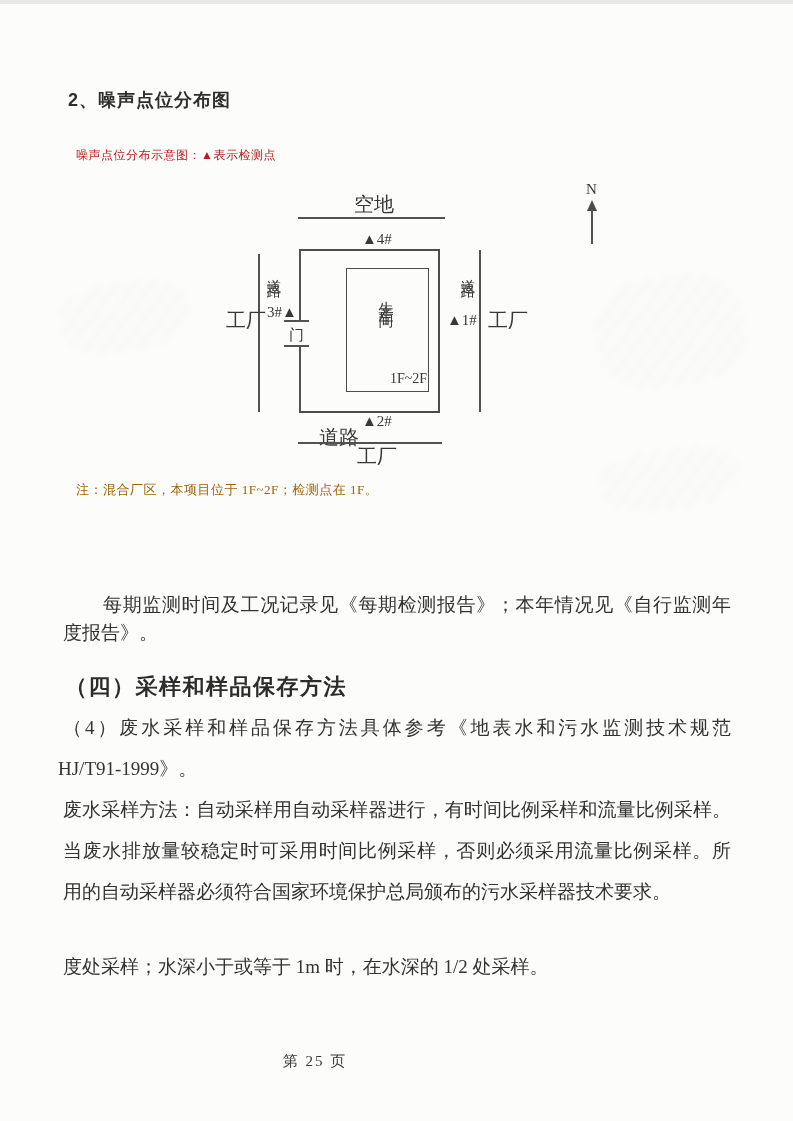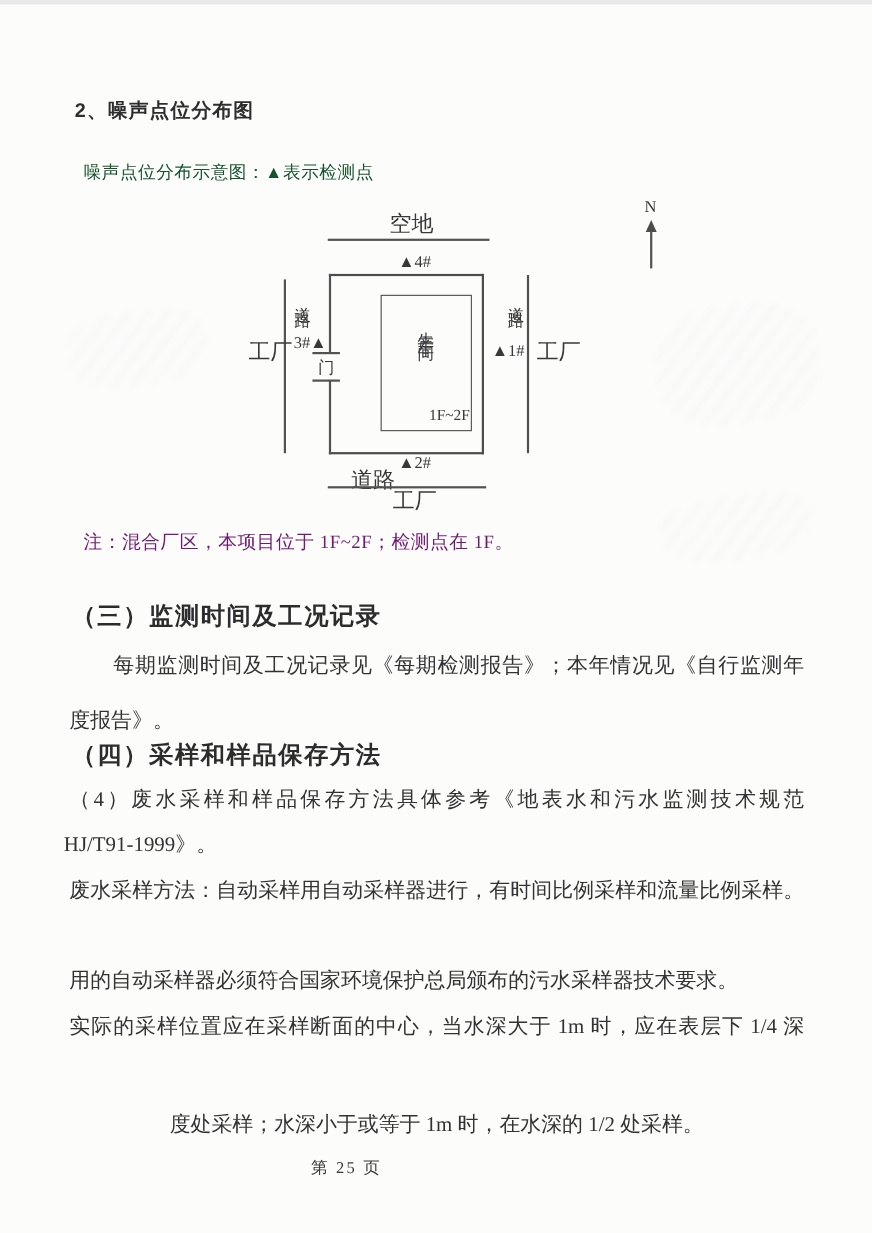--- a/index.html
+++ b/index.html
@@ -23,21 +23,21 @@
     pointer-events:none;
   }
   .doc-title {
     position:absolute; left:68px; top:84px;
     font-family:"Liberation Sans", sans-serif;
     font-weight:bold; font-size:18px; color:#2e2e2e;
     letter-spacing:1px;
   }
   .legend {
     position:absolute; left:76px; top:143px;
-    font-size:16px; color:#14532d; letter-spacing:.5px;
+    font-size:12px; color:#b91c1c; letter-spacing:.5px;
   }
   
   .hline { position:absolute; height:2px; background:#525252; }
   .vline { position:absolute; width:2px;  background:#525252; }
   .rect  { position:absolute; border:2px solid #4c4c4c; background:transparent; }
   .rect.outer { border-left:none; }
   .rect.inner { border-width:1.5px; }
   .dlabel {
     position:absolute; font-size:20px; color:#383838;
     white-space:nowrap; line-height:1;
@@ -49,21 +49,21 @@
     font-size:15px; color:#383838; letter-spacing:4px; line-height:1;
   }
   .arrow-head {
     position:absolute; width:0; height:0;
     border-left:5px solid transparent;
     border-right:5px solid transparent;
     border-bottom:11px solid #4c4c4c;
   }
   .note-line {
     position:absolute; left:76px; top:477px;
-    font-size:17px; color:#701a75; letter-spacing:.5px;
+    font-size:13px; color:#a16207; letter-spacing:.5px;
   }
   .heading {
     position:absolute; left:65px;
     font-family:"Liberation Sans", sans-serif;
     font-weight:bold; font-size:22px; color:#2c2c2c;
     letter-spacing:1.5px; white-space:nowrap;
   }
   .bl {
     position:absolute; left:63px; width:668px;
     font-size:19px; color:#333; line-height:26px;
@@ -125,27 +125,26 @@
     <div class="dlabel" style="left:488px; top:306px;">工厂</div>
 
     <div class="dlabel small" style="left:362px; top:410px;">▲2#</div>
     <div class="dlabel" style="left:319px; top:423px;">道路</div>
     <div class="hline" style="left:298px; top:438px; width:144px;"></div>
     <div class="dlabel" style="left:357px; top:442px;">工厂</div>
   </div>
 
   <div class="note-line">注：混合厂区，本项目位于 1F~2F；检测点在 1F。</div>
 
-  <div class="heading" style="top:541px;">（三）监测时间及工况记录</div>
   <div class="bl j ind" style="top:589px;font-family:Liberation Mono, monospace;">每期监测时间及工况记录见《每期检测报告》；本年情况见《自行监测年</div>
-  <div class="bl" style="top:639px;">度报告》。</div>
+  <div class="bl" style="top:616px;">度报告》。</div>
 
   <div class="heading" style="top:668px;">（四）采样和样品保存方法</div>
   <div class="bl j" style="top:711px;">（4）废水采样和样品保存方法具体参考《地表水和污水监测技术规范</div>
   <div class="bl" style="top:752px; left:58px;">HJ/T91-1999》。</div>
   <div class="bl j" style="top:793px;">废水采样方法：自动采样用自动采样器进行，有时间比例采样和流量比例采样。</div>
+  <div class="bl j" style="top:834px;">当废水排放量较稳定时可采用时间比例采样，否则必须采用流量比例采样。所</div>
   <div class="bl" style="top:875px;">用的自动采样器必须符合国家环境保护总局颁布的污水采样器技术要求。</div>
-  <div class="bl j" style="top:917px;">实际的采样位置应在采样断面的中心，当水深大于 1m 时，应在表层下 1/4 深</div>
-  <div class="bl" style="top:1006px;text-align:center;">度处采样；水深小于或等于 1m 时，在水深的 1/2 处采样。</div>
+  <div class="bl" style="top:950px;">度处采样；水深小于或等于 1m 时，在水深的 1/2 处采样。</div>
 
   <div class="footer">第 25 页</div>
 
 </div>
 
 </body></html>

